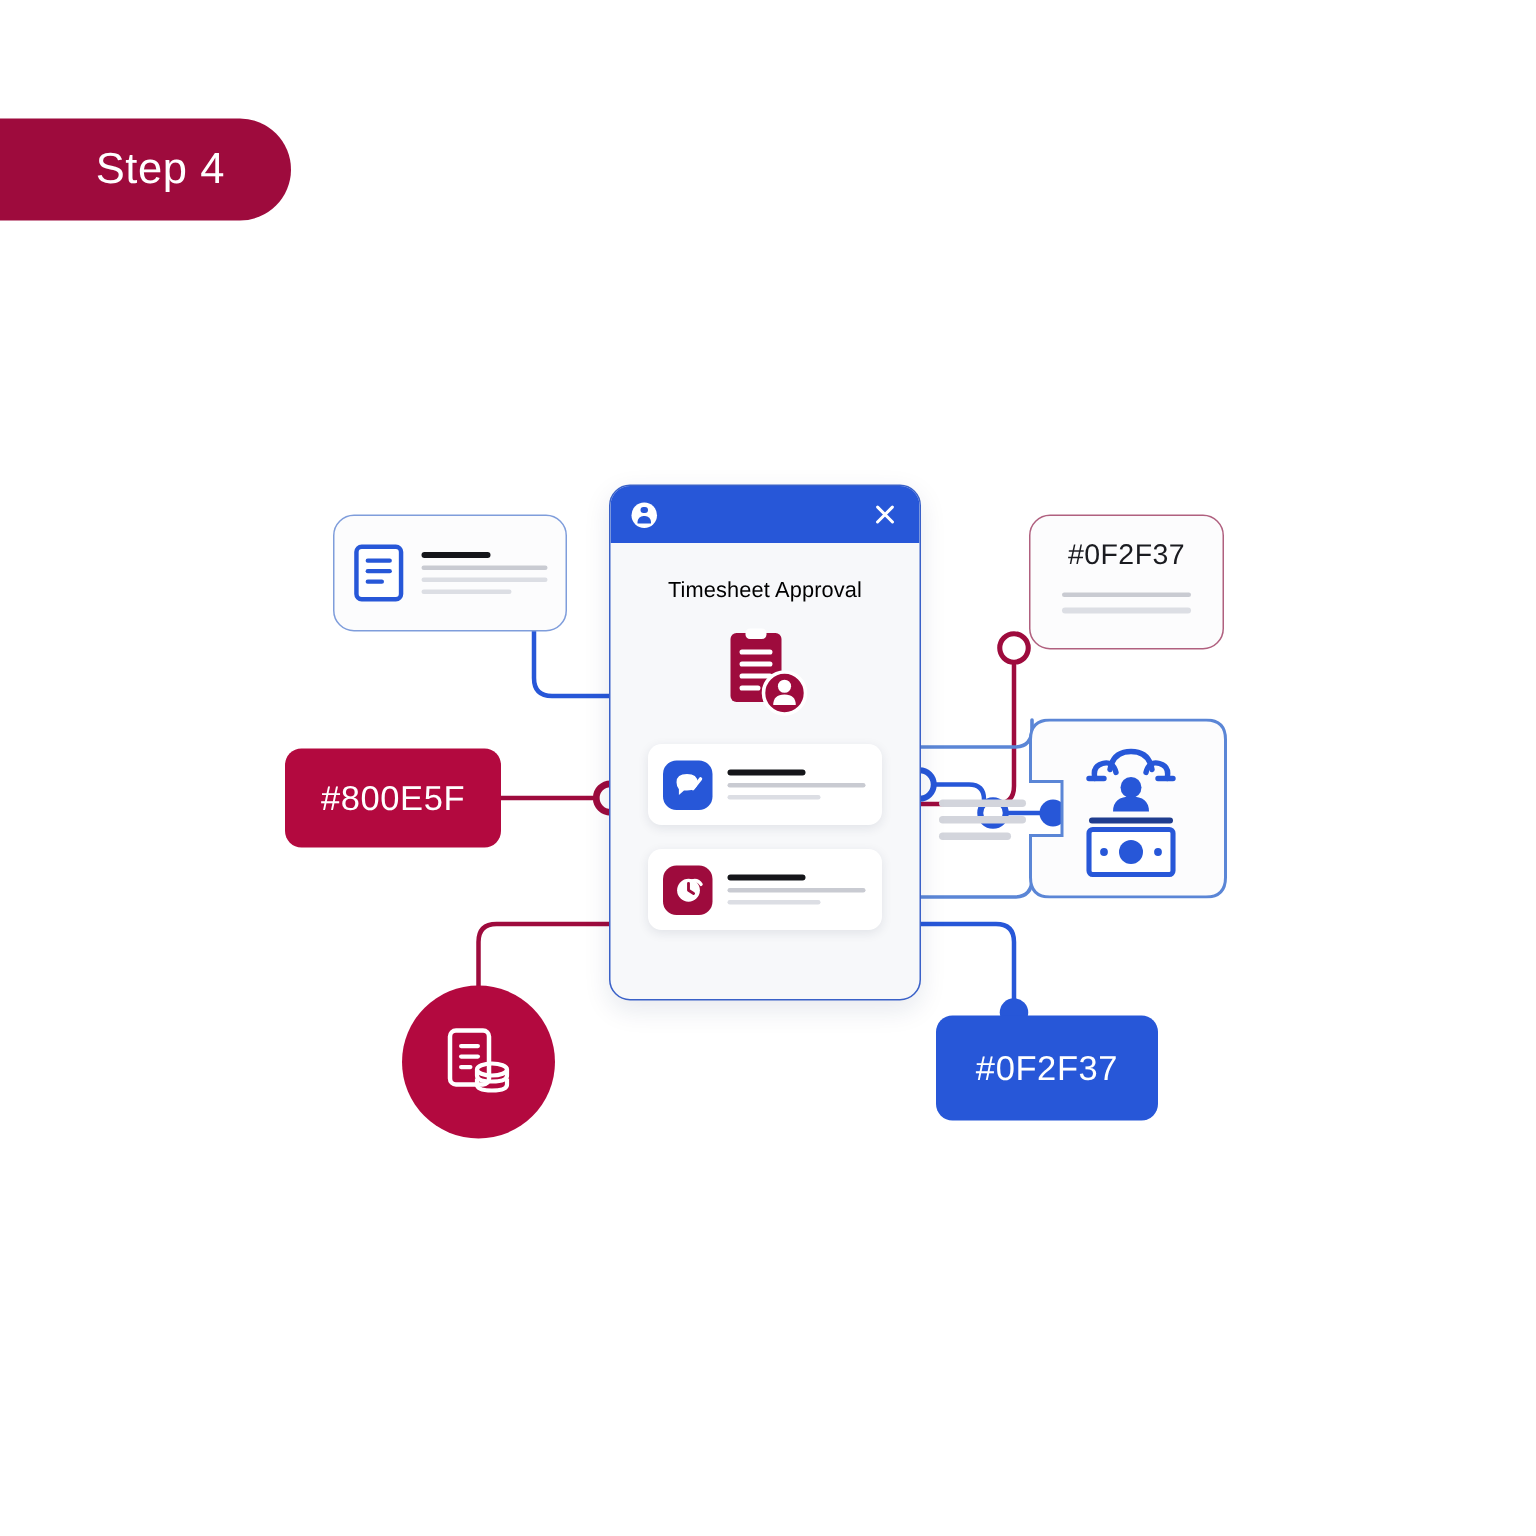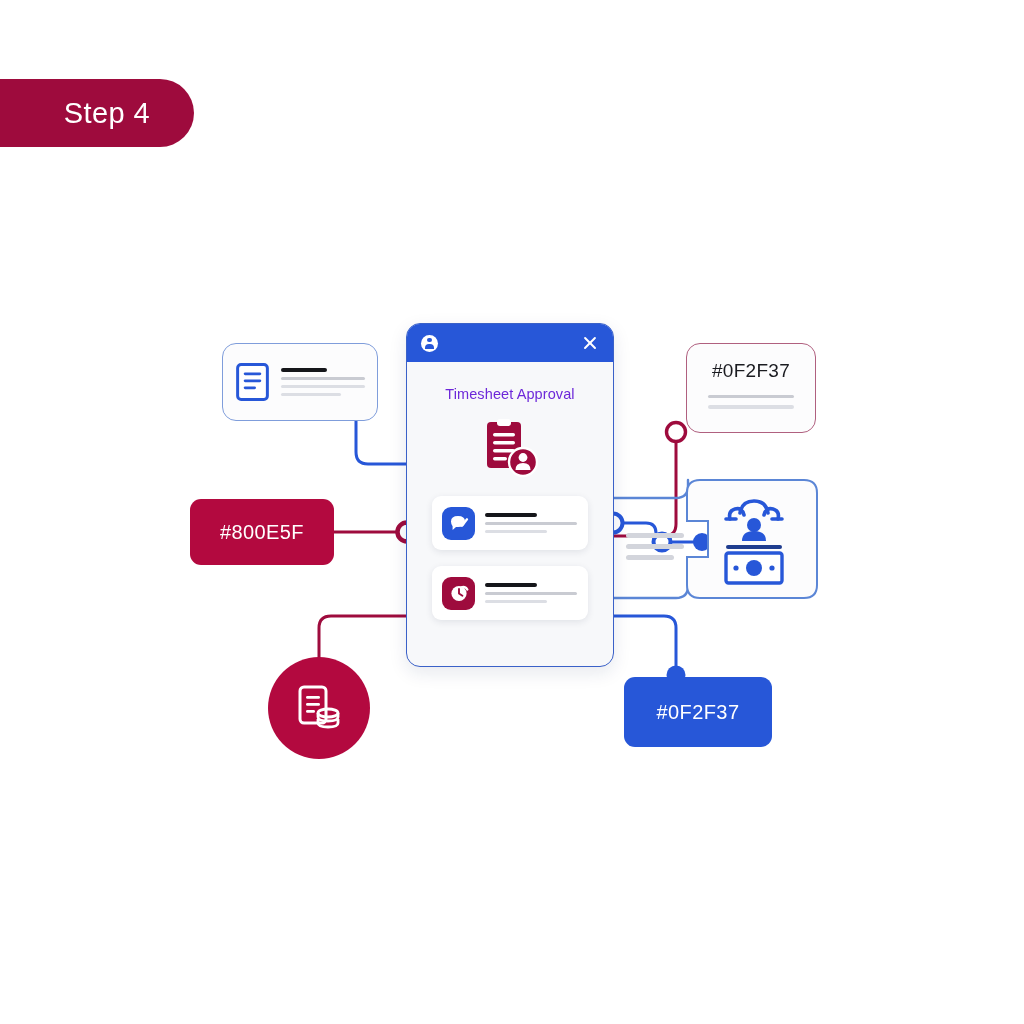--- a/index.html
+++ b/index.html
@@ -40,21 +40,21 @@
   }
   .hdr-avatar{width:17px;height:17px;border-radius:50%;background:#fff;position:relative;}
   .hdr-avatar:before{content:"";position:absolute;left:6.2px;top:3.4px;width:4.6px;height:4.6px;border-radius:50%;background:#2757d8;}
   .hdr-avatar:after{content:"";position:absolute;left:4.2px;top:9.4px;width:8.6px;height:5px;border-radius:4px 4px 0 0;background:#2757d8;}
   .close-x{width:18px;height:18px;position:relative;}
   .close-x:before,.close-x:after{content:"";position:absolute;left:1px;top:8px;width:16px;height:2.1px;background:#fff;border-radius:2px;}
   .close-x:before{transform:rotate(45deg);}
   .close-x:after{transform:rotate(-45deg);}
 
   .modal-title{
-    text-align:center;color:#6d28d9;font-size:14.5px;
+    text-align:center;color:#000000;font-size:14.5px;
     margin-top:24px;letter-spacing:.1px;
   }
 
   .hero-icon{margin:16px auto 0;width:66px;height:62px;display:block;}
 
   .row-card{
     margin:16px auto 0;width:156px;height:54px;
     background:#ffffff;border-radius:9px;
     box-shadow:0 2px 7px rgba(30,40,70,.10);
     display:flex;align-items:center;padding:0 10px;box-sizing:border-box;
@@ -84,21 +84,21 @@
   .card-tr .hexlabel{color:#1a1b20;font-size:19px;letter-spacing:.3px;}
   .card-tr .ln{margin:0 auto;}
   .card-tr .ln.g1{width:86px;margin-top:13px;}
   .card-tr .ln.g2{width:86px;margin-top:7px;}
 
   
   .card-right{position:absolute;left:686px;top:467px;width:132px;height:120px;}
 
   
   .pill{position:absolute;border-radius:11px;display:flex;align-items:center;justify-content:center;
-        color:#fff;font-size:20px;letter-spacing:.4px;}
+        color:#fff;font-size:23px;letter-spacing:.4px;}
   .pill-crim{left:190px;top:487px;width:144px;height:66px;background:#B3093F;}
   .pill-blue{left:624px;top:665px;width:148px;height:70px;background:#2757d8;}
 
   
   .circle-badge{position:absolute;left:268px;top:645px;width:102px;height:102px;
                 border-radius:50%;background:#B3093F;display:flex;align-items:center;justify-content:center;}
 
   
   .mini-lines{position:absolute;left:626px;top:521px;}
   .mini-lines .ln{height:5px;border-radius:3px;margin-bottom:6px;background:#d3d5dc;}

